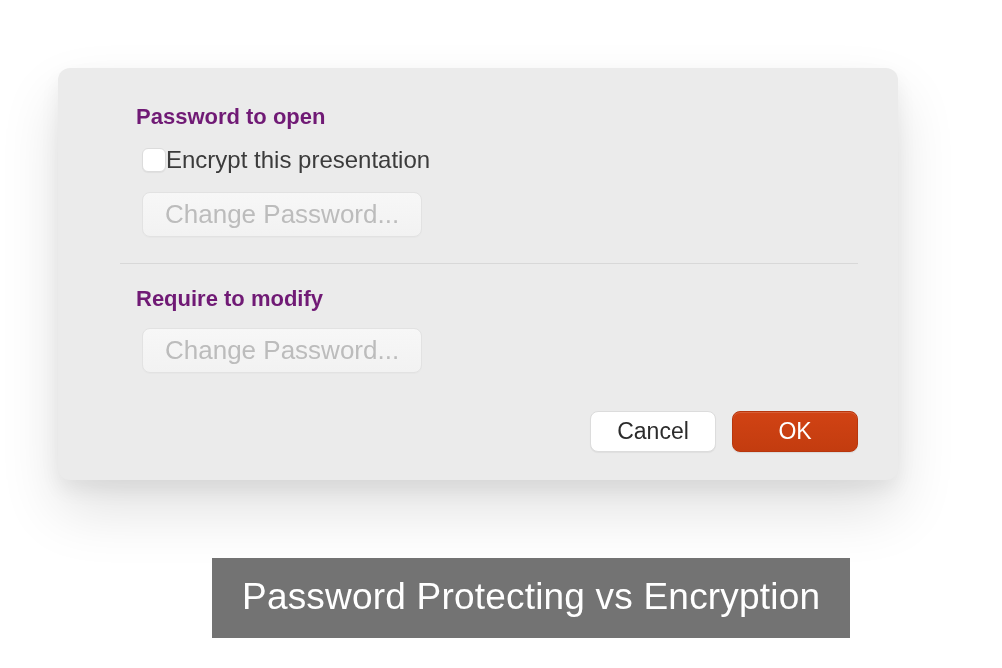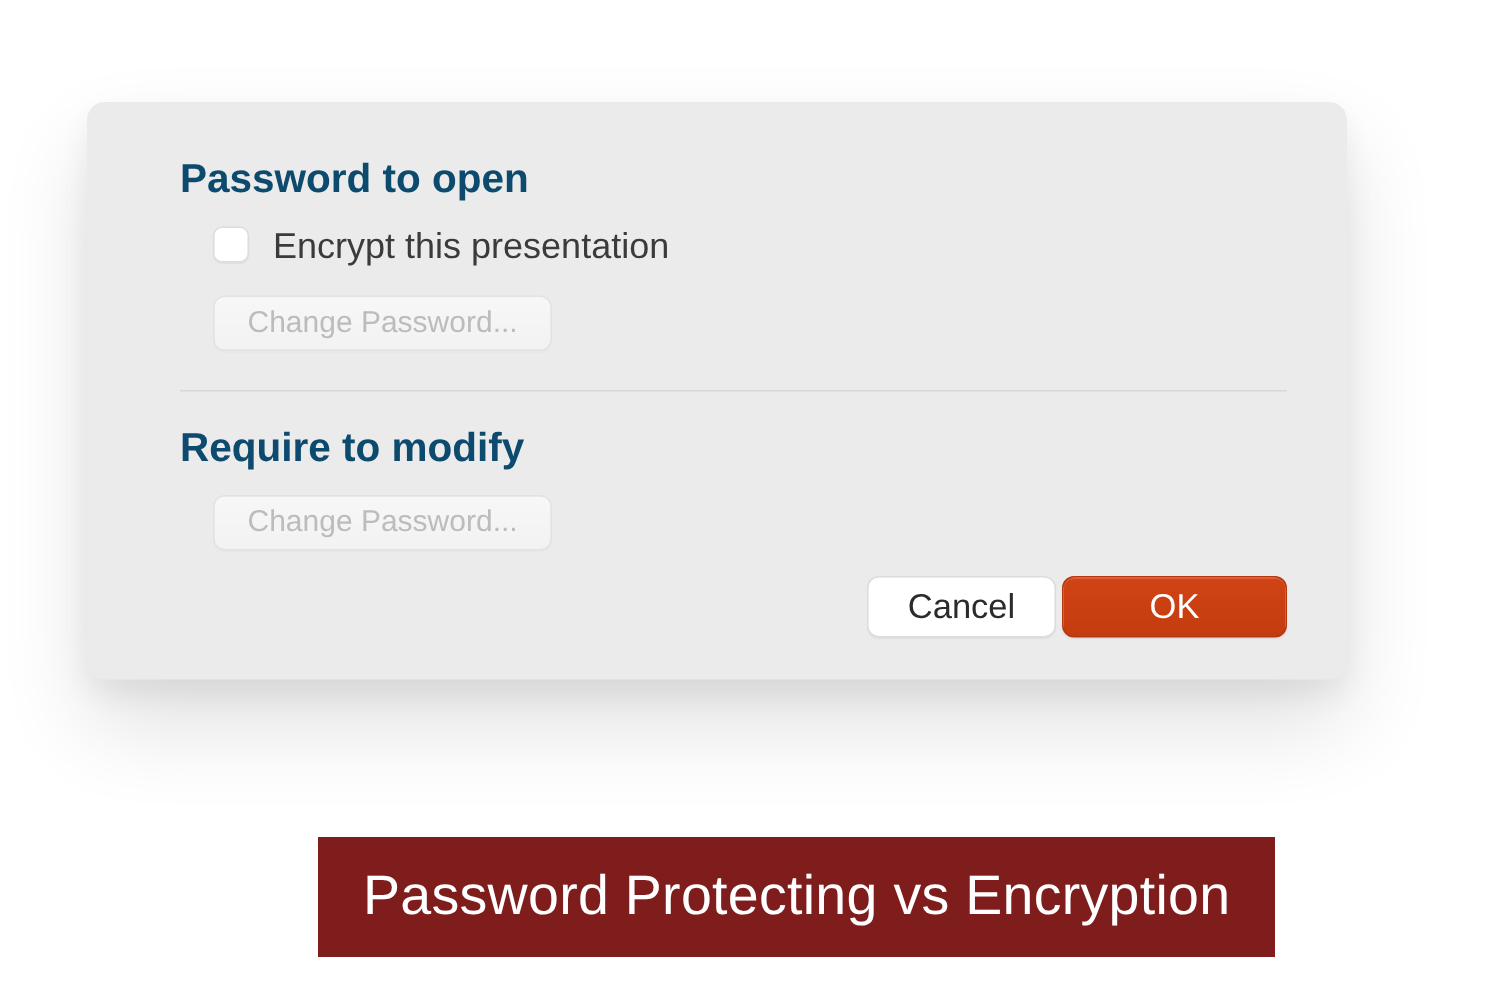--- a/index.html
+++ b/index.html
@@ -26,30 +26,30 @@
       border-radius: 12px;
       box-shadow: 0 30px 60px rgba(0, 0, 0, 0.12), 0 10px 20px rgba(0,0,0,0.06);
       padding: 36px 40px 28px 62px;
     }
 
     .section {
       margin-bottom: 0;
     }
 
     .section-title {
-      font-size: 27px;
+      font-size: 22px;
       font-weight: 700;
-      color: #0c4a6e;
+      color: #701a75;
       margin-bottom: 16px;
+      margin-left: 16px;
     }
 
     .checkbox-row {
       display: flex;
-      align-items: flex-start;
-      gap: 16px;
+      align-items: center;
       margin-bottom: 18px;
       margin-left: 22px;
     }
 
     .checkbox {
       width: 24px;
       height: 24px;
       border-radius: 6px;
       background: #ffffff;
       border: 1px solid #dcdcdc;
@@ -61,74 +61,74 @@
     .checkbox-label {
       font-size: 24px;
       color: #3b3b3b;
       font-weight: 400;
     }
 
     .change-password-btn {
       display: inline-block;
       margin-left: 22px;
       padding: 6px 22px;
-      font-size: 20px;
+      font-size: 26px;
       color: #bcbcbc;
       background: linear-gradient(#f7f7f7, #f2f2f2);
       border: 1px solid #e2e2e2;
       border-radius: 8px;
       cursor: default;
       font-weight: 400;
       box-shadow: 0 1px 1px rgba(0,0,0,0.02);
     }
 
     .divider {
       border: none;
       border-top: 1px solid #d8d8d8;
       margin: 26px 0 22px 0;
     }
 
     .button-row {
       display: flex;
       justify-content: flex-end;
-      gap: 4px;
-      margin-top: 17px;
+      gap: 16px;
+      margin-top: 38px;
       align-items: center;
     }
 
     .btn {
       font-size: 23px;
       padding: 6px 0;
       border-radius: 8px;
       cursor: pointer;
       text-align: center;
     }
 
     .btn-cancel {
       width: 126px;
       background: #ffffff;
       color: #2b2b2b;
       border: 1px solid #dcdcdc;
       box-shadow: 0 1px 1px rgba(0,0,0,0.05);
     }
 
     .btn-ok {
-      width: 150px;
+      width: 126px;
       background: linear-gradient(#d14314, #c33c0f);
       color: #ffffff;
       border: 1px solid #b8360d;
       box-shadow: 0 1px 1px rgba(0,0,0,0.08), inset 0 1px 0 rgba(255,255,255,0.15);
       font-weight: 400;
     }
 
     .caption-bar {
       position: absolute;
       left: 212px;
       top: 558px;
-      background: #7f1d1d;
+      background: #737373;
       color: #ffffff;
       font-size: 37px;
       font-weight: 500;
       padding: 18px 30px 20px 30px;
       letter-spacing: 0.2px;
       font-family: "Segoe UI", "Helvetica Neue", Arial, sans-serif;
     }
   </style>
 </head>
 <body>

